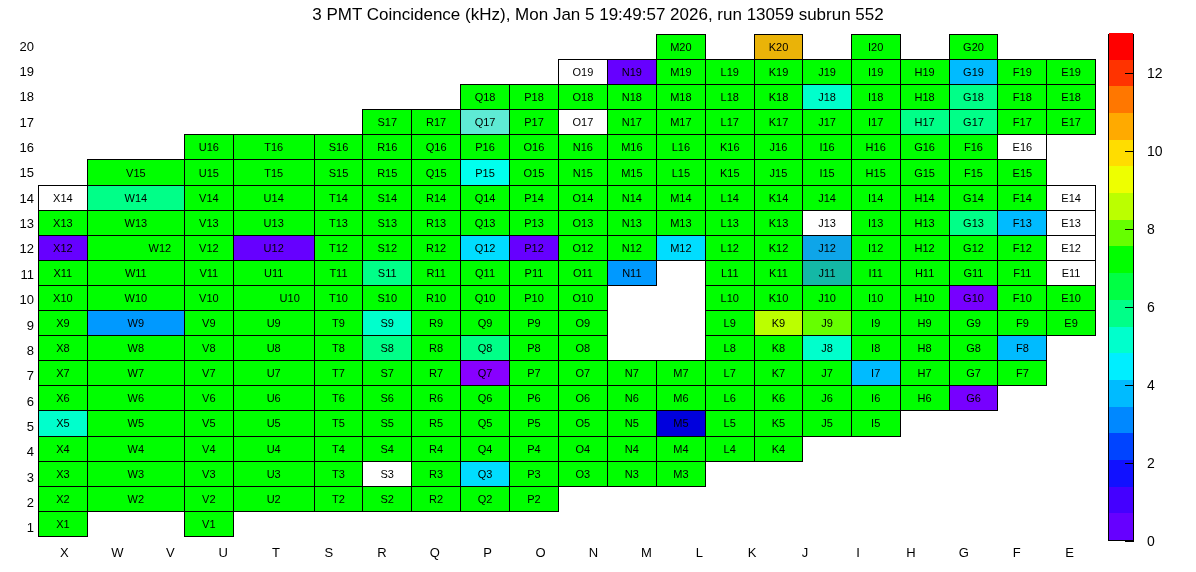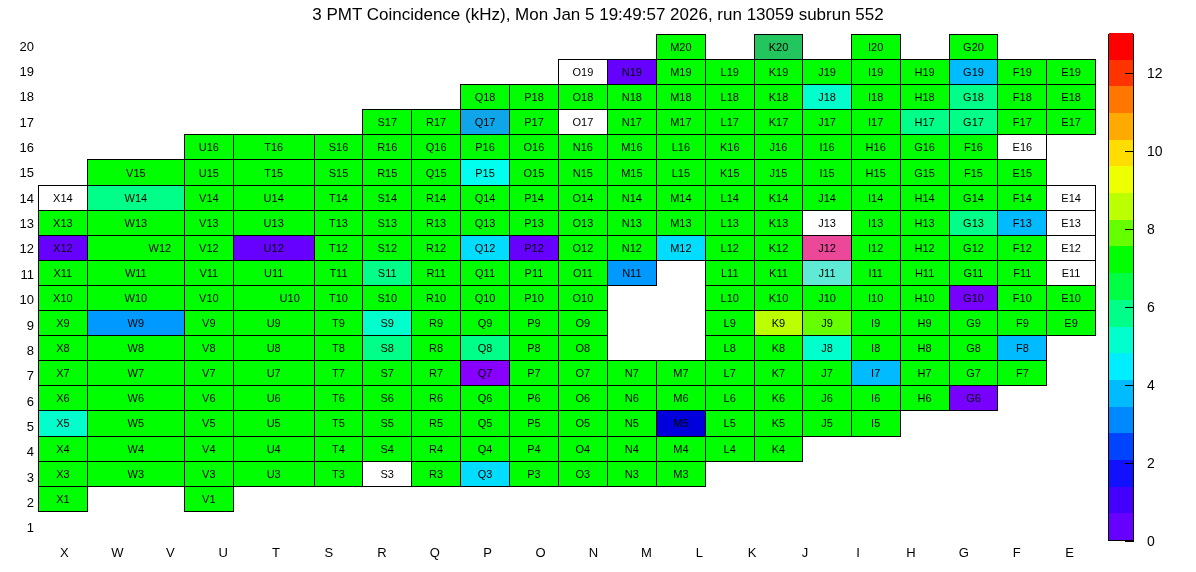--- a/index.html
+++ b/index.html
@@ -156,21 +156,21 @@
           <td style="background: rgb(255, 255, 255); border: none;"></td>
           <td style="background: rgb(255, 255, 255); border: none;"></td>
           <td style="background: rgb(255, 255, 255); border: none;"></td>
           <td style="background: rgb(255, 255, 255); border: none;"></td>
           <td style="background: rgb(255, 255, 255); border: none;"></td>
           <td style="background: rgb(255, 255, 255); border: none;"></td>
           <td style="background: rgb(255, 255, 255); border: none;"></td>
           <td style="background: rgb(255, 255, 255); border: none;"></td>
           <td style="background: rgb(0, 255, 0);">M20</td>
           <td style="background: rgb(255, 255, 255); border: none;"></td>
-          <td style="background: #22c55e;">K20</td>
+          <td style="background: #eab308;">K20</td>
           <td style="background: rgb(255, 255, 255); border: none;"></td>
           <td style="background: rgb(0, 255, 0);">I20</td>
           <td style="background: rgb(255, 255, 255); border: none;"></td>
           <td style="background: rgb(0, 255, 0);">G20</td>
           <td style="background: rgb(255, 255, 255); border: none;"></td>
           <td style="background: rgb(255, 255, 255); border: none;"></td>
         </tr>
         <tr>
           <td style="background: rgb(255, 255, 255); border: none;"></td>
           <td style="background: rgb(255, 255, 255); border: none;"></td>
@@ -216,21 +216,21 @@
           <td style="background: rgb(0, 255, 0);">E18</td>
         </tr>
         <tr>
           <td style="background: rgb(255, 255, 255); border: none;"></td>
           <td style="background: rgb(255, 255, 255); border: none;"></td>
           <td style="background: rgb(255, 255, 255); border: none;"></td>
           <td style="background: rgb(255, 255, 255); border: none;"></td>
           <td style="background: rgb(255, 255, 255); border: none;"></td>
           <td style="background: rgb(0, 255, 0);">S17</td>
           <td style="background: rgb(0, 255, 0);">R17</td>
-          <td style="background: #0ea5e9;">Q17</td>
+          <td style="background: #5eead4;">Q17</td>
           <td style="background: rgb(0, 255, 0);">P17</td>
           <td style="background: rgb(255, 255, 255);">O17</td>
           <td style="background: rgb(0, 255, 0);">N17</td>
           <td style="background: rgb(0, 255, 0);">M17</td>
           <td style="background: rgb(0, 255, 0);">L17</td>
           <td style="background: rgb(0, 255, 0);">K17</td>
           <td style="background: rgb(0, 255, 0);">J17</td>
           <td style="background: rgb(0, 255, 0);">I17</td>
           <td style="background: rgb(0, 255, 136);">H17</td>
           <td style="background: rgb(0, 255, 136);">G17</td>
@@ -333,21 +333,21 @@
           <td style="background: rgb(0, 255, 0);">T12</td>
           <td style="background: rgb(0, 255, 0);">S12</td>
           <td style="background: rgb(0, 255, 0);">R12</td>
           <td style="background: rgb(0, 221, 255);">Q12</td>
           <td style="background: rgb(102, 0, 255);">P12</td>
           <td style="background: rgb(0, 255, 0);">O12</td>
           <td style="background: rgb(0, 255, 0);">N12</td>
           <td style="background: rgb(0, 221, 255);">M12</td>
           <td style="background: rgb(0, 255, 0);">L12</td>
           <td style="background: rgb(0, 255, 0);">K12</td>
-          <td style="background: #ec4899;">J12</td>
+          <td style="background: #0ea5e9;">J12</td>
           <td style="background: rgb(0, 255, 0);">I12</td>
           <td style="background: rgb(0, 255, 0);">H12</td>
           <td style="background: rgb(0, 255, 0);">G12</td>
           <td style="background: rgb(0, 255, 0);">F12</td>
           <td style="background: rgb(255, 255, 255);">E12</td>
         </tr>
         <tr>
           <td style="background: rgb(0, 255, 0);">X11</td>
           <td style="background: rgb(0, 255, 0);">W11</td>
           <td style="background: rgb(0, 255, 0);">V11</td>
@@ -355,21 +355,21 @@
           <td style="background: rgb(0, 255, 0);">T11</td>
           <td style="background: rgb(0, 255, 136);">S11</td>
           <td style="background: rgb(0, 255, 0);">R11</td>
           <td style="background: rgb(0, 255, 0);">Q11</td>
           <td style="background: rgb(0, 255, 0);">P11</td>
           <td style="background: rgb(0, 255, 0);">O11</td>
           <td style="background: rgb(0, 153, 255);">N11</td>
           <td style="background: rgb(255, 255, 255); border: none;"></td>
           <td style="background: rgb(0, 255, 0);">L11</td>
           <td style="background: rgb(0, 255, 0);">K11</td>
-          <td style="background: #5eead4;">J11</td>
+          <td style="background: #14b8a6;">J11</td>
           <td style="background: rgb(0, 255, 0);">I11</td>
           <td style="background: rgb(0, 255, 0);">H11</td>
           <td style="background: rgb(0, 255, 0);">G11</td>
           <td style="background: rgb(0, 255, 0);">F11</td>
           <td style="background: rgb(255, 255, 255);">E11</td>
         </tr>
         <tr>
           <td style="background: rgb(0, 255, 0);">X10</td>
           <td style="background: rgb(0, 255, 0);">W10</td>
           <td style="background: rgb(0, 255, 0);">V10</td>
@@ -529,20 +529,42 @@
           <td style="background: rgb(0, 255, 0);">V3</td>
           <td style="background: rgb(0, 255, 0);">U3</td>
           <td style="background: rgb(0, 255, 0);">T3</td>
           <td style="background: rgb(255, 255, 255);">S3</td>
           <td style="background: rgb(0, 255, 0);">R3</td>
           <td style="background: rgb(0, 221, 255);">Q3</td>
           <td style="background: rgb(0, 255, 0);">P3</td>
           <td style="background: rgb(0, 255, 0);">O3</td>
           <td style="background: rgb(0, 255, 0);">N3</td>
           <td style="background: rgb(0, 255, 0);">M3</td>
+          <td style="background: rgb(255, 255, 255); border: none;"></td>
+          <td style="background: rgb(255, 255, 255); border: none;"></td>
+          <td style="background: rgb(255, 255, 255); border: none;"></td>
+          <td style="background: rgb(255, 255, 255); border: none;"></td>
+          <td style="background: rgb(255, 255, 255); border: none;"></td>
+          <td style="background: rgb(255, 255, 255); border: none;"></td>
+          <td style="background: rgb(255, 255, 255); border: none;"></td>
+          <td style="background: rgb(255, 255, 255); border: none;"></td>
+        </tr>
+        <tr>
+          <td style="background: rgb(0, 255, 0);">X2</td>
+          <td style="background: rgb(0, 255, 0);">W2</td>
+          <td style="background: rgb(0, 255, 0);">V2</td>
+          <td style="background: rgb(0, 255, 0);">U2</td>
+          <td style="background: rgb(0, 255, 0);">T2</td>
+          <td style="background: rgb(0, 255, 0);">S2</td>
+          <td style="background: rgb(0, 255, 0);">R2</td>
+          <td style="background: rgb(0, 255, 0);">Q2</td>
+          <td style="background: rgb(0, 255, 0);">P2</td>
+          <td style="background: rgb(255, 255, 255); border: none;"></td>
+          <td style="background: rgb(255, 255, 255); border: none;"></td>
+          <td style="background: rgb(255, 255, 255); border: none;"></td>
           <td style="background: rgb(255, 255, 255); border: none;"></td>
           <td style="background: rgb(255, 255, 255); border: none;"></td>
           <td style="background: rgb(255, 255, 255); border: none;"></td>
           <td style="background: rgb(255, 255, 255); border: none;"></td>
           <td style="background: rgb(255, 255, 255); border: none;"></td>
           <td style="background: rgb(255, 255, 255); border: none;"></td>
           <td style="background: rgb(255, 255, 255); border: none;"></td>
           <td style="background: rgb(255, 255, 255); border: none;"></td>
         </tr>
         <tr>

